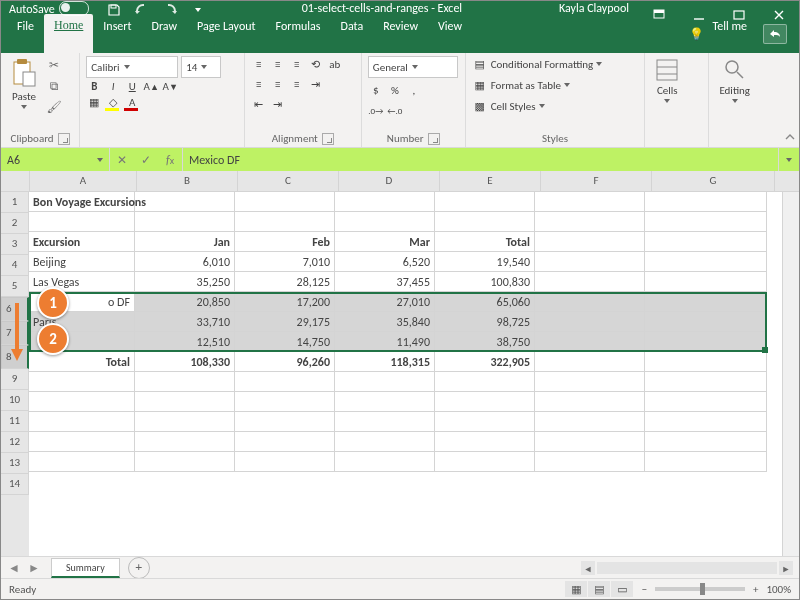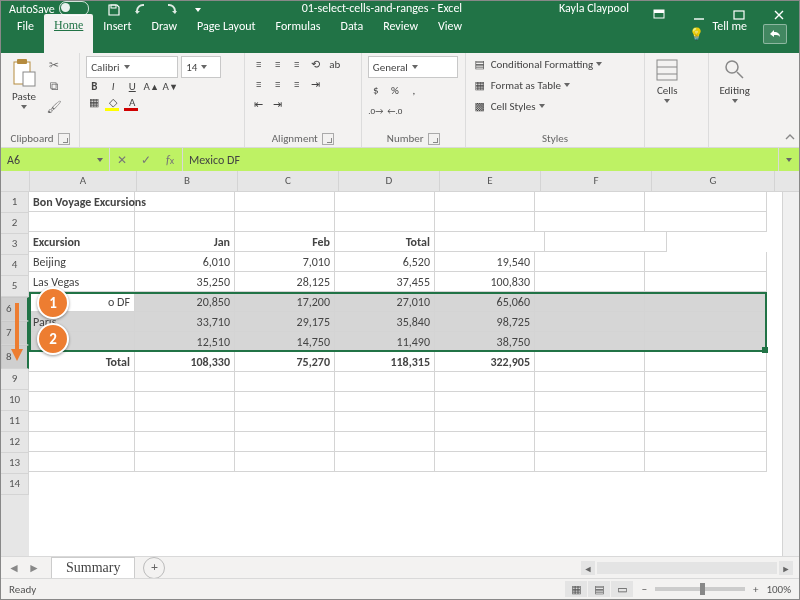--- a/index.html
+++ b/index.html
@@ -68,21 +68,21 @@
   .cell.num{text-align:right;}
   .cell.bold{font-weight:bold;}
   .crow.selected .cell{background:var(--sel-fill);}
   .sel-border{position:absolute;border:2px solid #217346;box-sizing:border-box;pointer-events:none;}
   .sel-border::after{content:"";position:absolute;right:-3px;bottom:-3px;width:6px;height:6px;background:#217346;}
   .vscroll{width:16px;background:#f0f0f0;border-left:1px solid var(--grid-border);}
   
   .sheetbar{position:absolute;left:0;right:0;bottom:20px;height:22px;background:#f3f2f1;border-top:1px solid #d9d9d9;display:flex;align-items:center;}
   .sheetnav{display:flex;gap:2px;padding:0 4px;}
   .sheetnav div{width:18px;text-align:center;color:#888;}
-  .sheet-tab{background:#fff;border:1px solid #ccc;border-bottom:none;padding:2px 14px;font-size:14px;margin-left:4px;border-bottom:2px solid var(--green);font-family:Liberation Serif, serif;}
+  .sheet-tab{background:#fff;border:1px solid #ccc;border-bottom:none;padding:2px 14px;font-size:10px;margin-left:4px;border-bottom:2px solid var(--green);}
   .addsheet{width:20px;height:20px;border:1px solid #bbb;border-radius:50%;margin-left:8px;text-align:center;line-height:17px;color:#666;font-size:13px;}
   .sheetbar .hscroll{flex:1;margin:0 6px;display:flex;align-items:center;justify-content:flex-end;gap:2px;}
   .sb-track{height:12px;background:#e4e4e4;flex:0 0 180px;position:relative;}
   .sb-arrow{width:14px;height:14px;background:#e4e4e4;display:flex;align-items:center;justify-content:center;font-size:9px;color:#666;}
   
   .status{position:absolute;left:0;right:0;bottom:0;height:20px;background:#f3f2f1;border-top:1px solid #d9d9d9;display:flex;align-items:center;justify-content:space-between;padding:0 8px;font-size:11px;color:#555;}
   .status-right{display:flex;align-items:center;gap:8px;}
   .viewbtns{display:flex;gap:1px;}
   .viewbtns div{width:22px;height:16px;background:#e4e4e4;display:flex;align-items:center;justify-content:center;}
   .zoom-slider{width:90px;height:4px;background:#ccc;position:relative;}
@@ -397,20 +397,21 @@
             <div class="cell cC"></div>
             <div class="cell cD"></div>
             <div class="cell cE"></div>
             <div class="cell cF"></div>
             <div class="cell cG"></div>
           </div>
         <div class="crow">
             <div class="cell cA bold">Excursion</div>
             <div class="cell cB bold num">Jan</div>
             <div class="cell cC bold num">Feb</div>
+            <div class="cell cD bold num">Mar</div>
             <div class="cell cE bold num">Total</div>
             <div class="cell cF"></div>
             <div class="cell cG"></div>
           </div>
         <div class="crow">
             <div class="cell cA">Beijing</div>
             <div class="cell cB num">6,010</div>
             <div class="cell cC num">7,010</div>
             <div class="cell cD num">6,520</div>
             <div class="cell cE num">19,540</div>
@@ -449,21 +450,21 @@
             <div class="cell cB num">12,510</div>
             <div class="cell cC num">14,750</div>
             <div class="cell cD num">11,490</div>
             <div class="cell cE num">38,750</div>
             <div class="cell cF"></div>
             <div class="cell cG"></div>
           </div>
         <div class="crow">
             <div class="cell cA bold num">Total</div>
             <div class="cell cB bold num">108,330</div>
-            <div class="cell cC bold num">75,270</div>
+            <div class="cell cC bold num">96,260</div>
             <div class="cell cD bold num">118,315</div>
             <div class="cell cE bold num">322,905</div>
             <div class="cell cF"></div>
             <div class="cell cG"></div>
           </div>
         <div class="crow">
             <div class="cell cA"></div>
             <div class="cell cB"></div>
             <div class="cell cC"></div>
             <div class="cell cD"></div>

